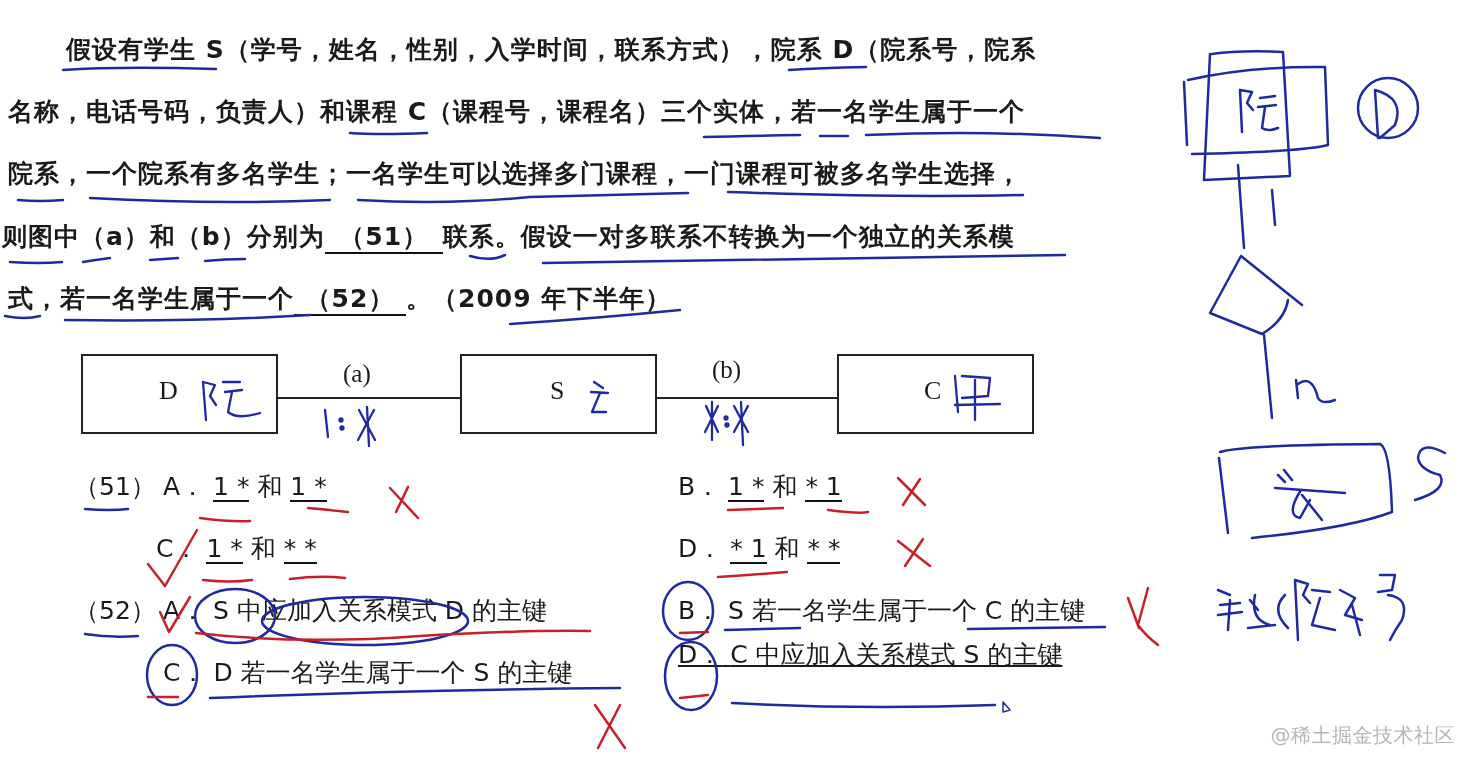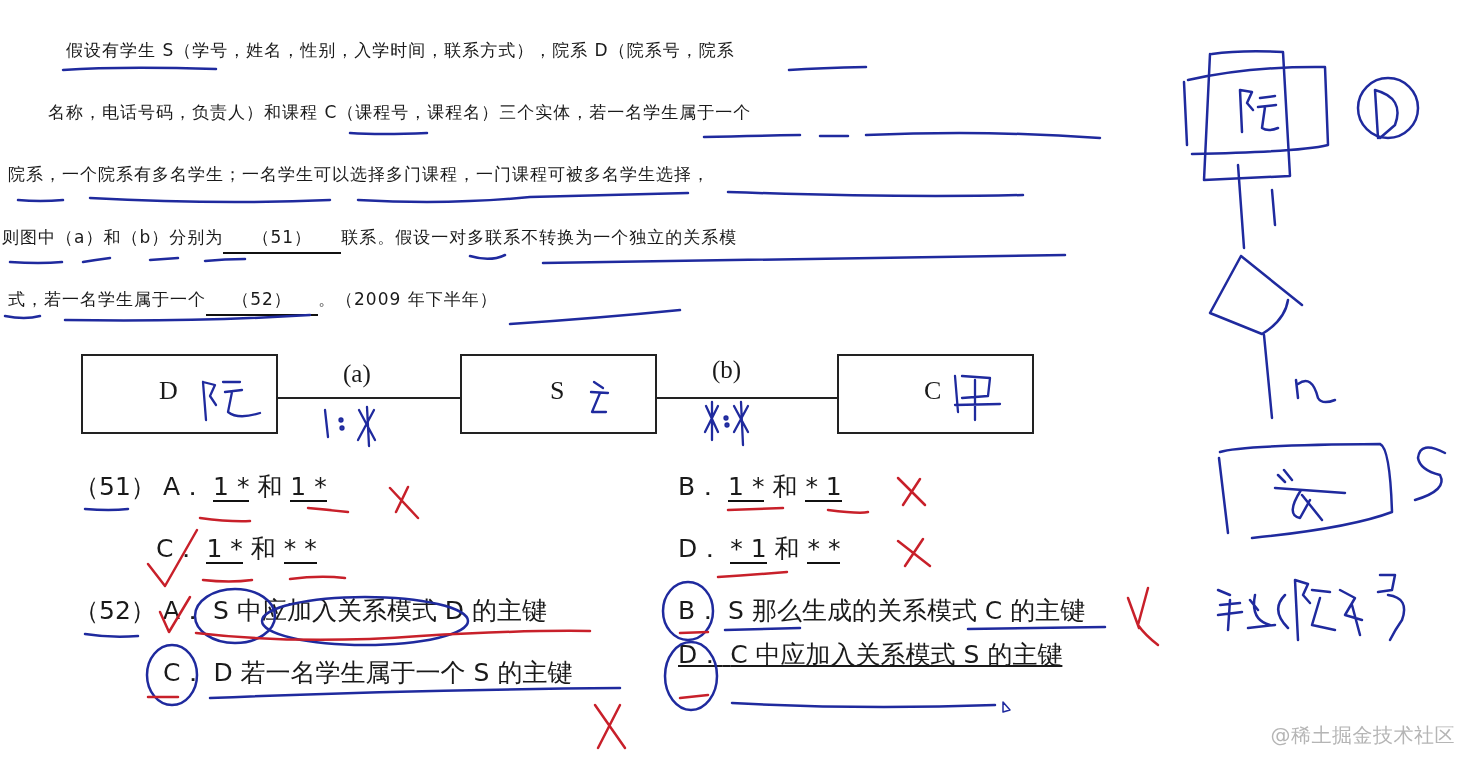--- a/index.html
+++ b/index.html
@@ -4,21 +4,21 @@
 <style>
   html, body { margin:0; padding:0; }
   body {
     width:1463px; height:757px; position:relative; overflow:hidden;
     background:#ffffff;
     font-family:"DejaVu Sans", "Liberation Sans", sans-serif;
     color:#1a1a1a;
   }
   .line {
     position:absolute; left:0; white-space:nowrap;
-    font-size:17px; line-height:30px; letter-spacing:1px;
+    font-size:25px; line-height:30px; letter-spacing:1px;font-weight:bold;
   }
   .blank { display:inline-block; border-bottom:2px solid #111; text-align:center; }
   .diagram-box {
     position:absolute; border:2px solid #222; background:#fff;
     font-family:"Liberation Serif", "DejaVu Serif", serif; font-size:26px;
   }
   .diagram-box span { position:absolute; top:20px; }
   .conn { position:absolute; height:2px; background:#222; }
   .rel-label {
     position:absolute; font-family:"Liberation Serif", "DejaVu Serif", serif; font-size:25px;
@@ -28,21 +28,21 @@
   svg.ink { position:absolute; left:0; top:0; pointer-events:none; }
   .watermark {
     position:absolute; right:8px; bottom:8px; font-size:20px; color:#b5b5b5;
     letter-spacing:0.5px;
   }
 </style>
 </head>
 <body>
 
 <div class="line" style="top:35px; left:66px;">假设有学生 S（学号，姓名，性别，入学时间，联系方式），院系 D（院系号，院系</div>
-<div class="line" style="top:97px; left:8px;margin-left:40px;">名称，电话号码，负责人）和课程 C（课程号，课程名）三个实体，若一名学生属于一个</div>
+<div class="line" style="top:97px; left:8px;">名称，电话号码，负责人）和课程 C（课程号，课程名）三个实体，若一名学生属于一个</div>
 <div class="line" style="top:159px; left:8px;">院系，一个院系有多名学生；一名学生可以选择多门课程，一门课程可被多名学生选择，</div>
 <div class="line" style="top:222px; left:2px;">
   <span>则图中（a）和（b）分别为</span><span class="blank" style="width:118px;">（51）</span><span>联系。假设一对多联系不转换为一个独立的关系模</span>
 </div>
 <div class="line" style="top:284px; left:8px;">
   <span>式，若一名学生属于一个</span><span class="blank" style="width:112px;">（52）</span><span>。（2009 年下半年）</span>
 </div>
 
 <div>
   <div class="diagram-box" style="left:81px; top:354px; width:193px; height:76px;">
@@ -86,21 +86,21 @@
   <span class="u">* *</span>
 </div>
 
 <div class="opt" style="left:74px; top:596px;">（52）</div>
 <div class="opt" style="left:163px; top:596px;">
   <span>A．</span>
   <span>S 中应加入关系模式 D 的主键</span>
 </div>
 <div class="opt" style="left:678px; top:596px;">
   <span>B．</span>
-  <span>S 那么生成的关系模式 C 的主键</span>
+  <span>S 若一名学生属于一个 C 的主键</span>
 </div>
 <div class="opt" style="left:163px; top:658px;">
   <span>C．</span>
   <span>D 若一名学生属于一个 S 的主键</span>
 </div>
 <div class="opt" style="left:678px; top:640px;text-decoration:underline;">
   <span>D．</span>
   <span>C 中应加入关系模式 S 的主键</span>
 </div>
 

